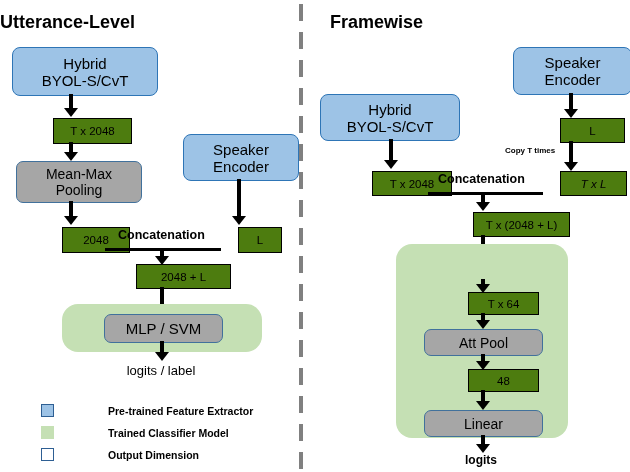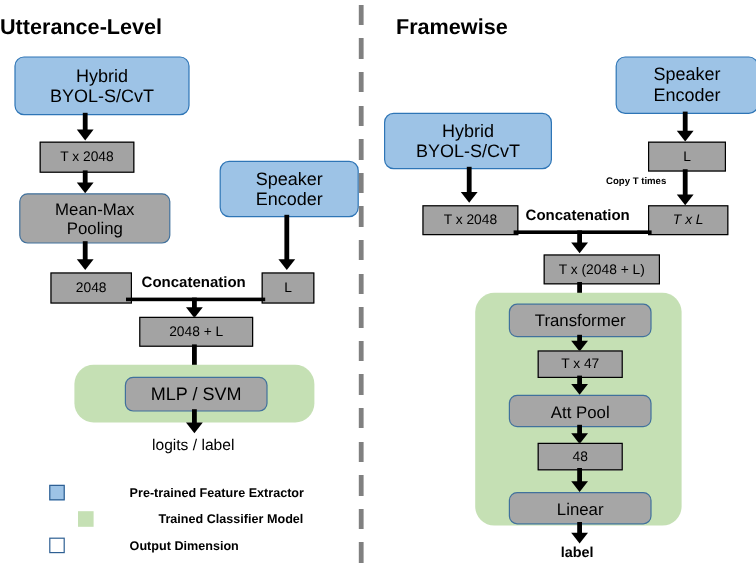--- a/index.html
+++ b/index.html
@@ -12,23 +12,23 @@
 
   
   .blue{position:absolute;background:#9dc3e6;border:1px solid #2e75b6;
         border-radius:8px;display:flex;align-items:center;justify-content:center;
         text-align:center;font-size:15px;line-height:17px;}
   
   .gray{position:absolute;background:#a6a6a6;border:1px solid #41719c;
         border-radius:7px;display:flex;align-items:center;justify-content:center;
         text-align:center;font-size:14px;line-height:16px;}
   
-  .wbox{position:absolute;background:#a3a3a3;border:1.6px solid #000;
+  .wbox{position:absolute;background:#4d7c0f;border:1.6px solid #000;
         display:flex;align-items:center;justify-content:center;
-        text-align:center;font-size:11.5px;}
+        text-align:center;font-size:11.5px;margin-left:20px;}
   
   .green{position:absolute;background:#c5e0b4;border-radius:16px;}
 
   .plain{position:absolute;font-size:13px;white-space:nowrap;}
   .bold{position:absolute;font-size:12.5px;font-weight:bold;white-space:nowrap;}
   .tiny{position:absolute;font-size:8px;font-weight:bold;white-space:nowrap;}
 
   
   .vline{position:absolute;background:#000;width:4px;}
   .hline{position:absolute;background:#000;height:3px;}
@@ -152,52 +152,51 @@
   <div class="vline" style="left:481px;top:192px;height:12px;"></div>
   <div class="ahead" style="left:476px;top:202px;"></div>
 
   <div class="wbox" style="left:453px;top:212px;width:95px;height:23px;">T x (2048 + L)</div>
 
   <div class="vline" style="left:481px;top:235px;height:16px;"></div>
   <div class="ahead" style="left:476px;top:248px;"></div>
 
   <div class="green" style="left:396px;top:244px;width:172px;height:194px;"></div>
 
-  <div class="gray" style="left:424px;top:253px;width:117px;height:26px;">Transformer</div>
 
   <div class="vline" style="left:481px;top:279px;height:8px;"></div>
   <div class="ahead" style="left:476px;top:284px;"></div>
 
-  <div class="wbox" style="left:448px;top:292px;width:69px;height:21px;">T x 47</div>
+  <div class="wbox" style="left:448px;top:292px;width:69px;height:21px;">T x 64</div>
 
   <div class="vline" style="left:481px;top:313px;height:10px;"></div>
   <div class="ahead" style="left:476px;top:320px;"></div>
 
   <div class="gray" style="left:424px;top:329px;width:117px;height:25px;">Att Pool</div>
 
   <div class="vline" style="left:481px;top:354px;height:10px;"></div>
   <div class="ahead" style="left:476px;top:361px;"></div>
 
   <div class="wbox" style="left:448px;top:369px;width:69px;height:21px;">48</div>
 
   <div class="vline" style="left:481px;top:390px;height:14px;"></div>
   <div class="ahead" style="left:476px;top:401px;"></div>
 
   <div class="gray" style="left:424px;top:410px;width:117px;height:25px;">Linear</div>
 
   <div class="vline" style="left:481px;top:435px;height:12px;"></div>
   <div class="ahead" style="left:476px;top:444px;"></div>
 
-  <div class="plain" style="left:420px;top:453px;width:122px;text-align:center;font-weight:bold;font-size:12px;">label</div>
+  <div class="plain" style="left:420px;top:453px;width:122px;text-align:center;font-weight:bold;font-size:12px;">logits</div>
 
   <div class="lgrow" style="left:41px;top:404px;">
     <span class="swatch sw-blue"></span>
     <span class="lgtext">Pre-trained Feature Extractor</span>
   </div>
-  <div class="lgrow" style="left:41px;top:426px;margin-left:24px;">
+  <div class="lgrow" style="left:41px;top:426px;">
     <span class="swatch sw-green"></span>
     <span class="lgtext">Trained Classifier Model</span>
   </div>
   <div class="lgrow" style="left:41px;top:448px;">
     <span class="swatch sw-white"></span>
     <span class="lgtext">Output Dimension</span>
   </div>
 
 </div>
 

